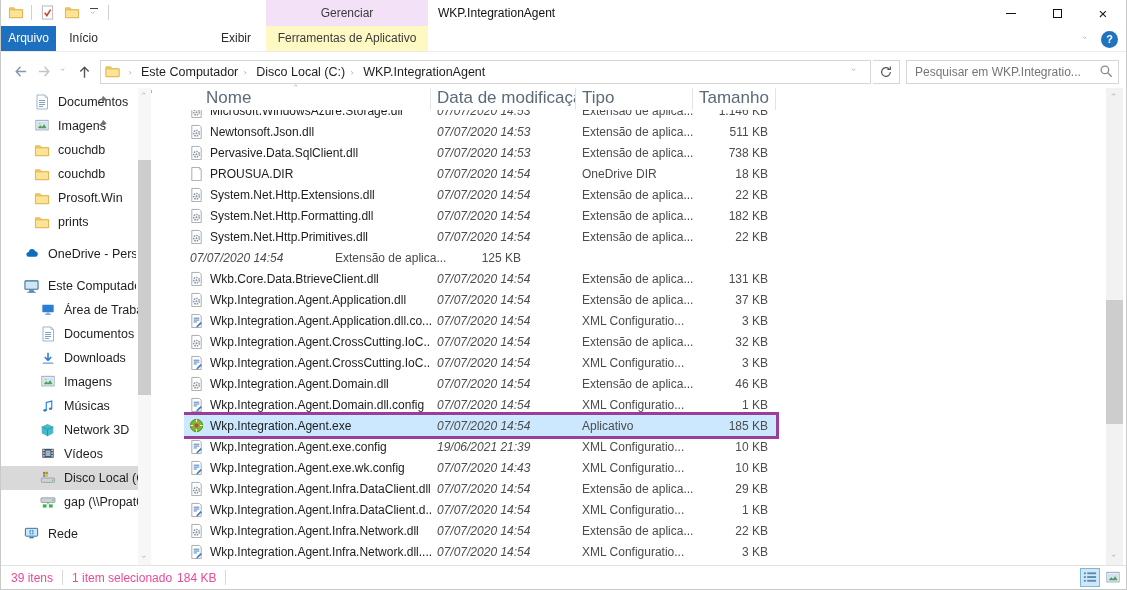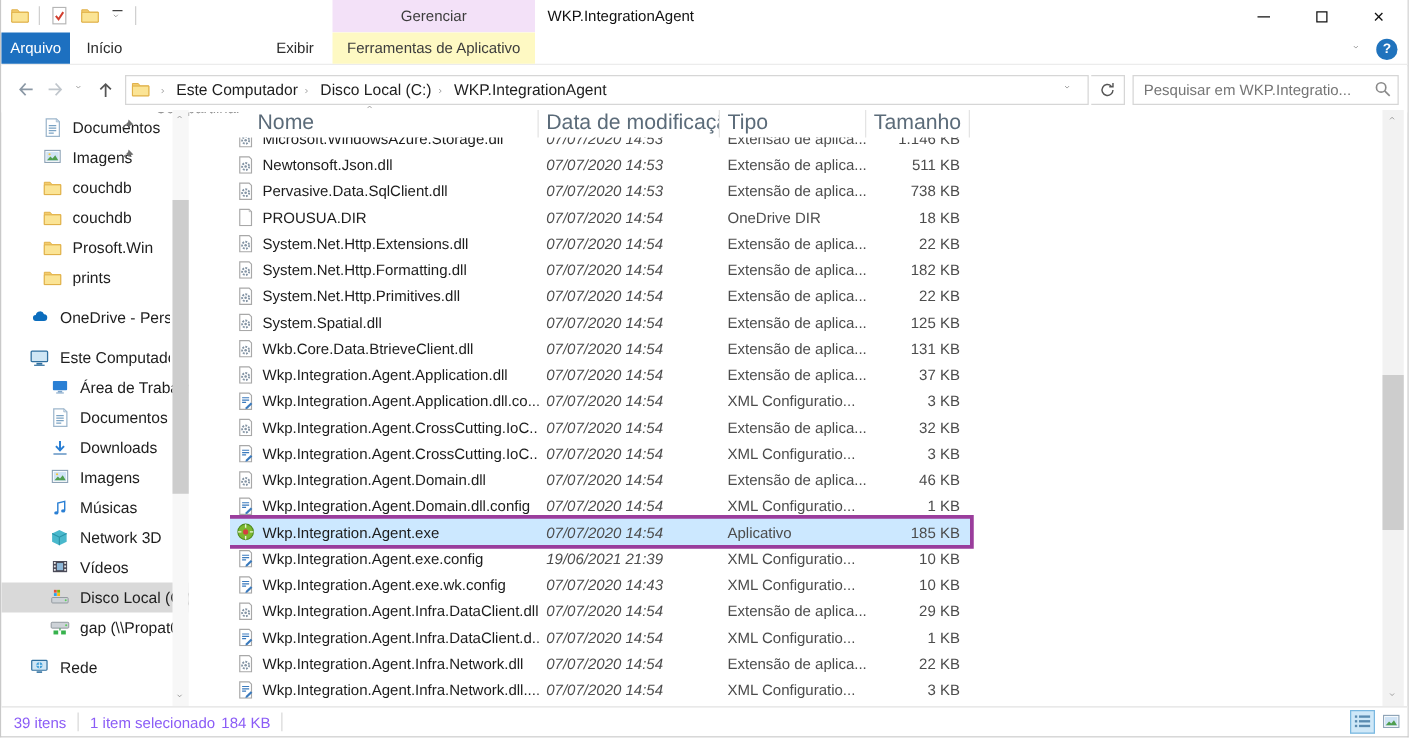--- a/index.html
+++ b/index.html
@@ -79,21 +79,21 @@
   .fcell.type { width:117px; padding-left:6px; }
   .fcell.size { width:83px; text-align:right; padding-right:8px; }
 
   
   .main-scroll { position:absolute; left:1105px; top:88px; width:17px; height:477px; background:#f2f2f2; }
   .main-scroll .arrow { position:absolute; left:0; width:17px; height:16px; display:flex; align-items:center; justify-content:center; }
   .main-scroll .thumb { position:absolute; left:0; top:212px; width:17px; height:124px; background:#cdcdcd; }
 
   
   .statusbar { position:absolute; left:0; top:565px; width:100%; height:24px; border-top:1px solid #e2e2e2;
-               display:flex; align-items:center; font-size:12px; color:#8b5cf6; padding-left:10px; gap:9px; background:#fff; }
+               display:flex; align-items:center; font-size:12px; color:#ec4899; padding-left:10px; gap:9px; background:#fff; }
   .statussep { width:1px; height:15px; background:#d9d9d9; }
   .selinfo { display:flex; gap:5px; }
   .view-toggles { position:absolute; right:3px; top:2px; display:flex; gap:3px; }
   .vbtn { width:20px; height:19px; display:flex; align-items:center; justify-content:center; }
   .vbtn.active { background:#cfe8f8; border:1px solid #7ab8e0; }
 
   svg { display:block; }
 </style>
 </head>
 <body>
@@ -583,30 +583,20 @@
                 <circle cx="8" cy="9.3" r="1.1" fill="#8494a4"></circle>
               </svg>
             </span>
       <span class="ntext">System.Net.Http.Primitives.dll</span>
     </span>
     <span class="fcell date">07/07/2020 14:54</span>
     <span class="fcell type">Extensão de aplica...</span>
     <span class="fcell size">22 KB</span>
   </div>
         <div class="frow">
-    <span class="fcell name">
-      <span class="ficon">
-              <svg width="15" height="16" viewBox="0 0 16 16">
-                <path d="M3 1h8l2 2v12H3z" fill="#fff" stroke="#a8a8a8"></path>
-                <circle cx="8" cy="9.3" r="3" fill="none" stroke="#8494a4" stroke-width="1.6" stroke-dasharray="1.6 1.1"></circle>
-                <circle cx="8" cy="9.3" r="1.1" fill="#8494a4"></circle>
-              </svg>
-            </span>
-      <span class="ntext">System.Spatial.dll</span>
-    </span>
     <span class="fcell date">07/07/2020 14:54</span>
     <span class="fcell type">Extensão de aplica...</span>
     <span class="fcell size">125 KB</span>
   </div>
         <div class="frow">
     <span class="fcell name">
       <span class="ficon">
               <svg width="15" height="16" viewBox="0 0 16 16">
                 <path d="M3 1h8l2 2v12H3z" fill="#fff" stroke="#a8a8a8"></path>
                 <circle cx="8" cy="9.3" r="3" fill="none" stroke="#8494a4" stroke-width="1.6" stroke-dasharray="1.6 1.1"></circle>

